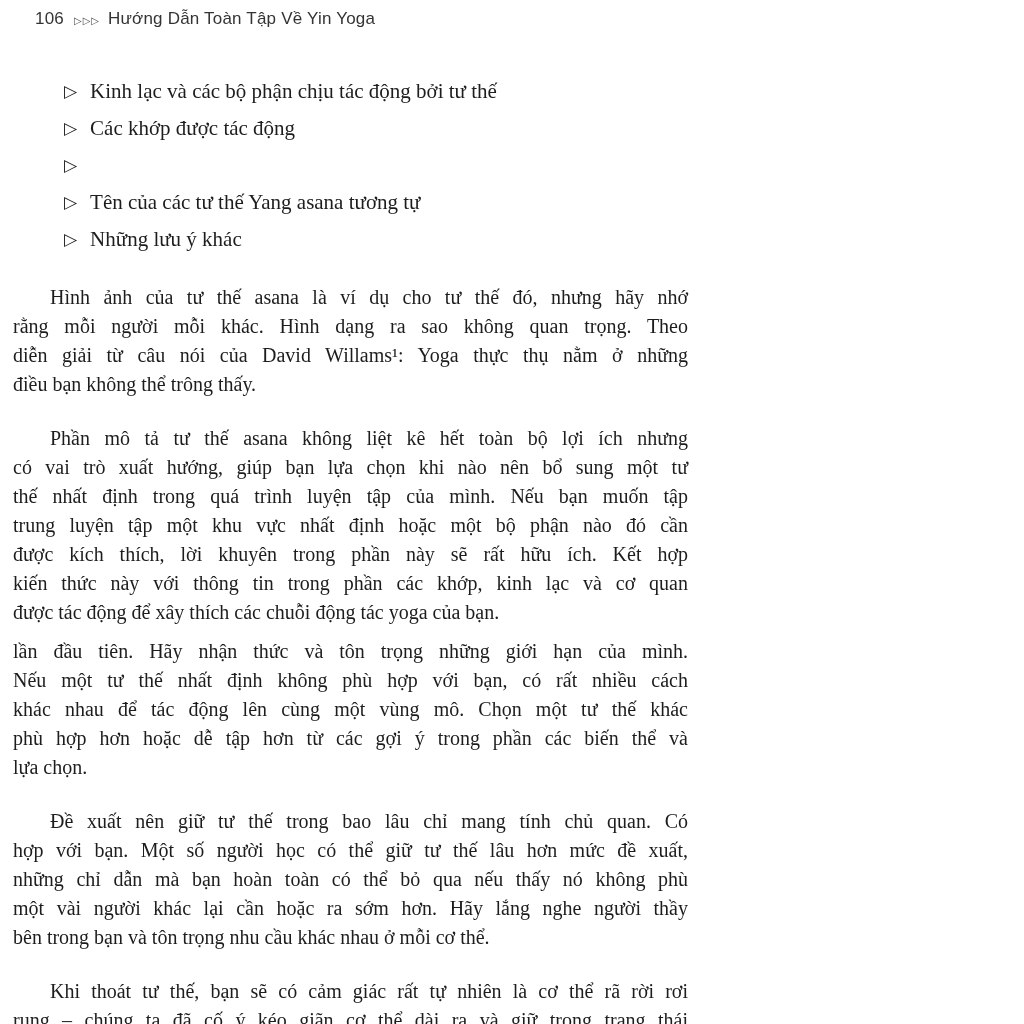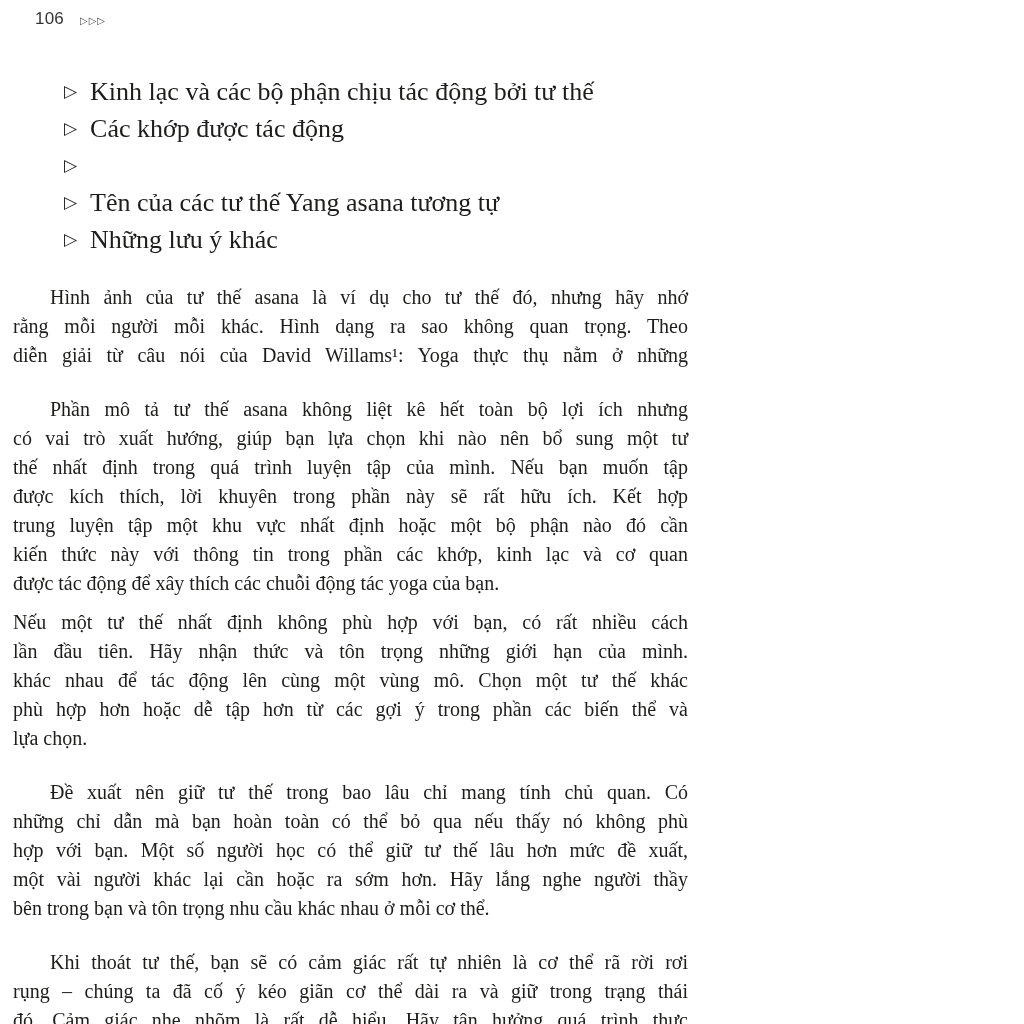--- a/index.html
+++ b/index.html
@@ -20,21 +20,21 @@
     padding: 9px 0 0 35px;
     font-family: "Liberation Sans", sans-serif;
     font-size: 17px;
     font-weight: 500;
     color: #343434;
     display: flex;
     align-items: center;
     letter-spacing: 0.2px;
     white-space: nowrap;
   }
-  .header .page-num { margin-right: 16px; }
+  .header .page-num { margin-right: 10px; }
   .header .tri-sep {
     font-size: 10px;
     letter-spacing: 1px;
     color: #4a4a4a;
     margin-right: 8px;
     position: relative;
     top: 1px;
   }
   
   .bullet-list {
@@ -49,21 +49,21 @@
   }
   .list-item .marker {
     font-family: "DejaVu Sans", sans-serif;
     font-size: 17px;
     color: #222222;
     margin-right: 13px;
     position: relative;
     top: -1px;
   }
   .list-item .label {
-    font-size: 26px;
+    font-size: 21px;
     color: #1d1d1b;
   }
   
   .body-text {
     margin-left: 13px;
     width: 675px;
     font-family: "Liberation Serif", "DejaVu Serif", serif;
     font-size: 20px;
     color: #1d1d1b;
   }
@@ -77,20 +77,21 @@
   .line.last  { text-align-last: left; }
 </style>
 </head>
 <body>
 
 <div class="page">
 
   <div class="header">
     <span class="page-num">106</span>
     <span class="tri-sep">▷▷▷</span>
+    <span class="title">Hướng Dẫn Toàn Tập Về Yin Yoga</span>
   </div>
 
   <div class="bullet-list">
       <div class="list-item">
         <span class="marker">▷</span>
         <span class="label">Kinh lạc và các bộ phận chịu tác động bởi tư thế</span>
       </div>
       <div class="list-item">
         <span class="marker">▷</span>
         <span class="label">Các khớp được tác động</span>
@@ -106,41 +107,42 @@
         <span class="marker">▷</span>
         <span class="label">Những lưu ý khác</span>
       </div>
     </div>
 
   <div class="body-text">
       <div class="para">
         <div class="line first">Hình ảnh của tư thế asana là ví dụ cho tư thế đó, nhưng hãy nhớ</div>
         <div class="line">rằng mỗi người mỗi khác. Hình dạng ra sao không quan trọng. Theo</div>
         <div class="line">diễn giải từ câu nói của David Willams¹: Yoga thực thụ nằm ở những</div>
+        <div class="line last">điều bạn không thể trông thấy.</div>
       </div>
       <div class="para">
         <div class="line first">Phần mô tả tư thế asana không liệt kê hết toàn bộ lợi ích nhưng</div>
         <div class="line">có vai trò xuất hướng, giúp bạn lựa chọn khi nào nên bổ sung một tư</div>
         <div class="line">thế nhất định trong quá trình luyện tập của mình. Nếu bạn muốn tập</div>
+        <div class="line">trung luyện tập một khu vực nhất định hoặc một bộ phận nào đó cần</div>
         <div class="line">được kích thích, lời khuyên trong phần này sẽ rất hữu ích. Kết hợp</div>
-        <div class="line">trung luyện tập một khu vực nhất định hoặc một bộ phận nào đó cần</div>
         <div class="line">kiến thức này với thông tin trong phần các khớp, kinh lạc và cơ quan</div>
         <div class="line last">được tác động để xây thích các chuỗi động tác yoga của bạn.</div>
       </div>
       <div class="para">
+        <div class="line">lần đầu tiên. Hãy nhận thức và tôn trọng những giới hạn của mình.</div>
         <div class="line">Nếu một tư thế nhất định không phù hợp với bạn, có rất nhiều cách</div>
-        <div class="line">lần đầu tiên. Hãy nhận thức và tôn trọng những giới hạn của mình.</div>
         <div class="line">khác nhau để tác động lên cùng một vùng mô. Chọn một tư thế khác</div>
         <div class="line">phù hợp hơn hoặc dễ tập hơn từ các gợi ý trong phần các biến thể và</div>
         <div class="line last">lựa chọn.</div>
       </div>
       <div class="para">
         <div class="line first">Đề xuất nên giữ tư thế trong bao lâu chỉ mang tính chủ quan. Có</div>
+        <div class="line">hợp với bạn. Một số người học có thể giữ tư thế lâu hơn mức đề xuất,</div>
         <div class="line">những chỉ dẫn mà bạn hoàn toàn có thể bỏ qua nếu thấy nó không phù</div>
-        <div class="line">hợp với bạn. Một số người học có thể giữ tư thế lâu hơn mức đề xuất,</div>
         <div class="line">một vài người khác lại cần hoặc ra sớm hơn. Hãy lắng nghe người thầy</div>
         <div class="line last">bên trong bạn và tôn trọng nhu cầu khác nhau ở mỗi cơ thể.</div>
       </div>
       <div class="para">
         <div class="line first">Khi thoát tư thế, bạn sẽ có cảm giác rất tự nhiên là cơ thể rã rời rơi</div>
         <div class="line">rụng – chúng ta đã cố ý kéo giãn cơ thể dài ra và giữ trong trạng thái</div>
         <div class="line">đó. Cảm giác nhẹ nhõm là rất dễ hiểu. Hãy tận hưởng quá trình thực</div>
       </div>
     </div>
 

